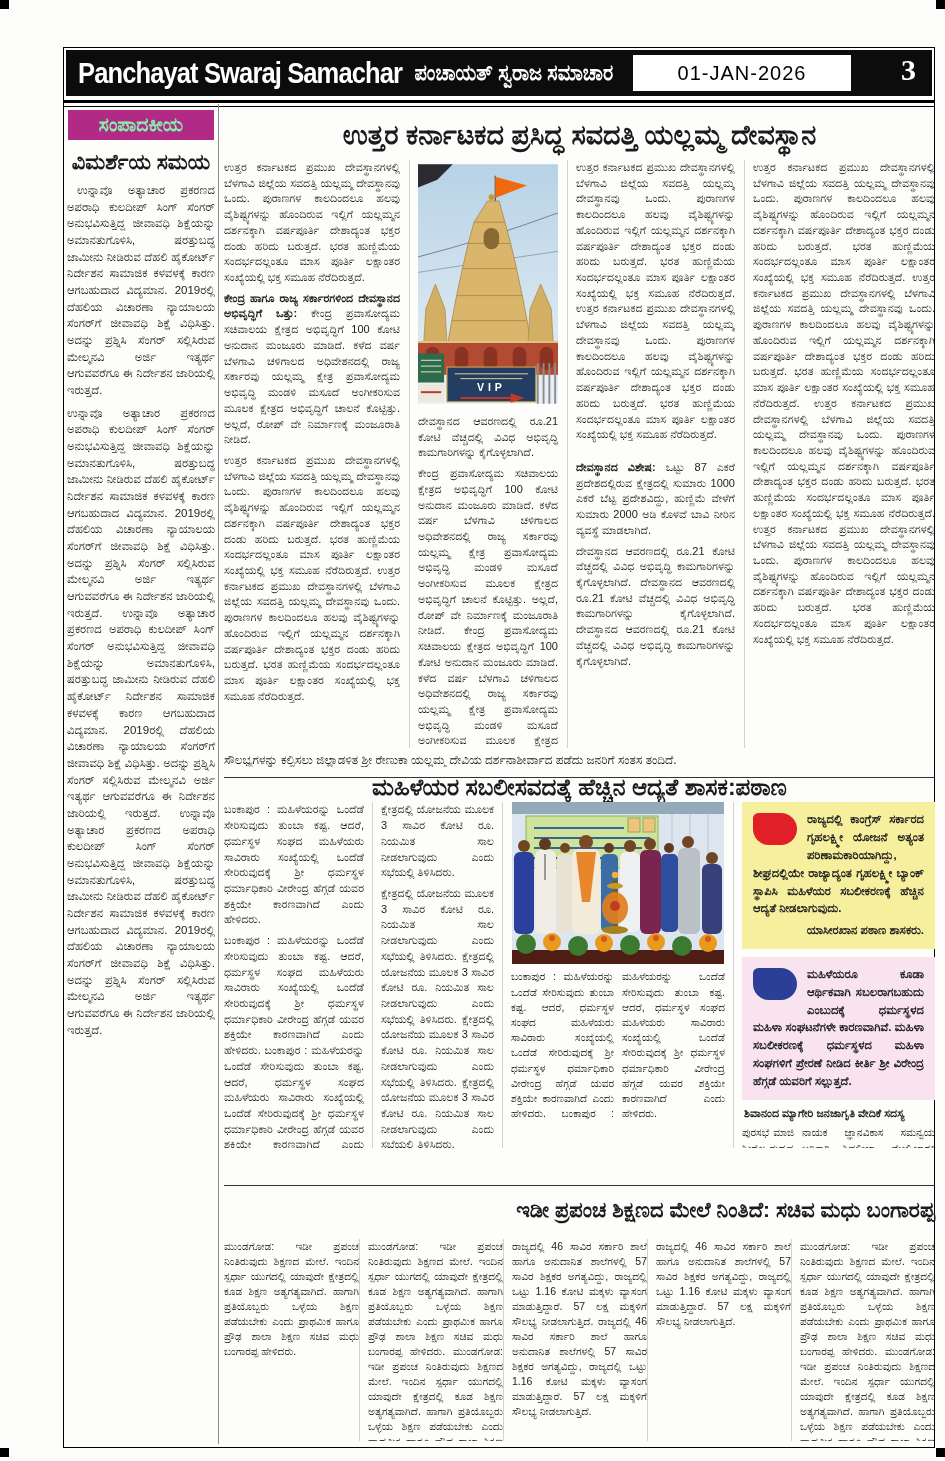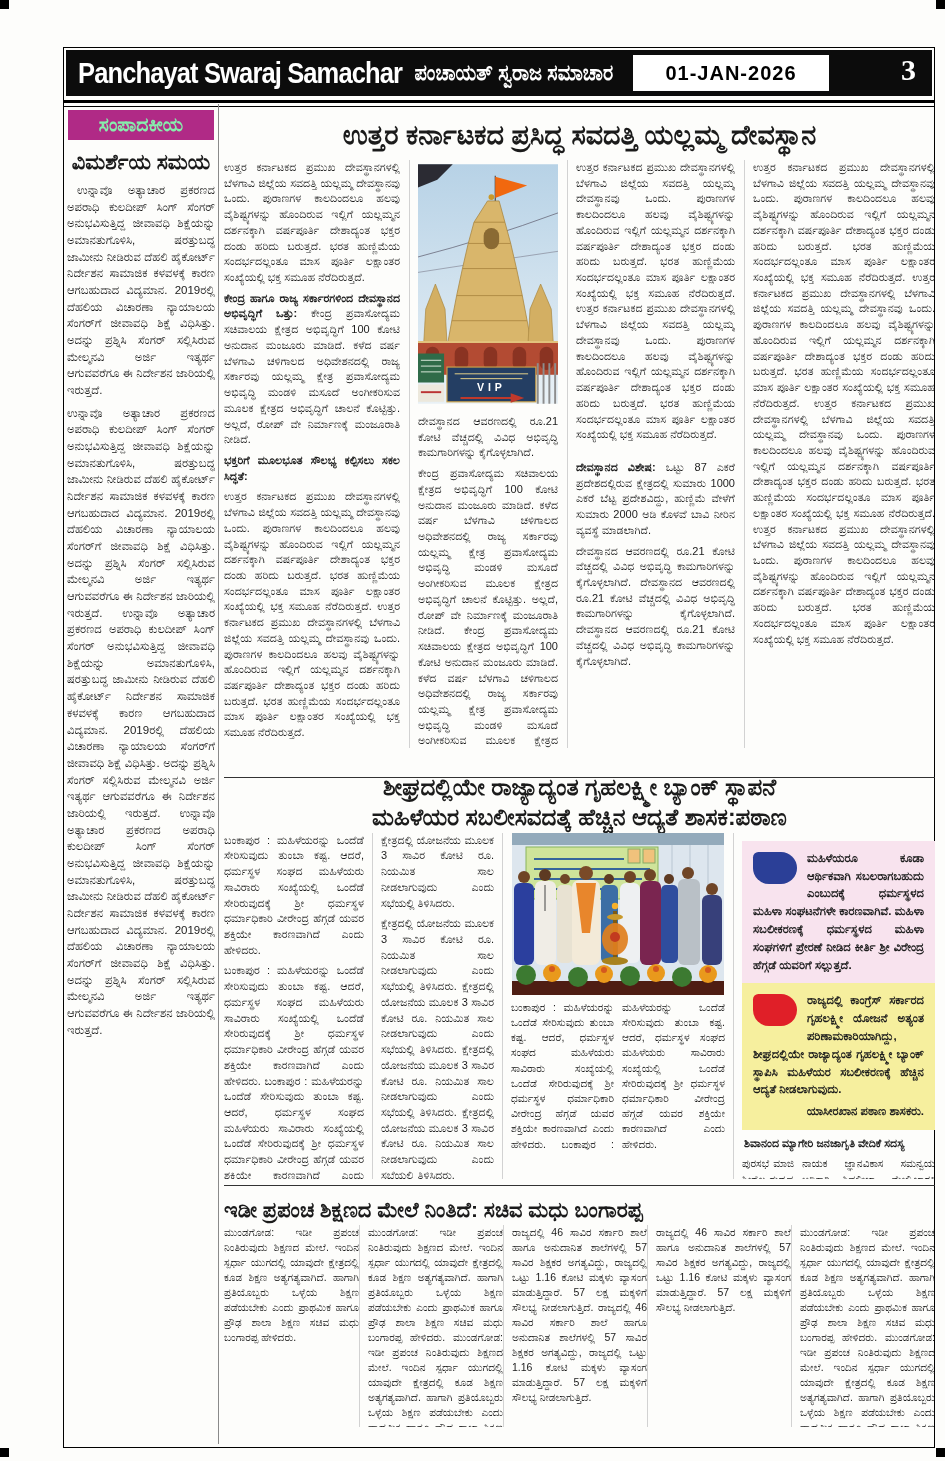--- a/index.html
+++ b/index.html
@@ -7,22 +7,22 @@
         font-family:"Liberation Sans","DejaVu Sans",sans-serif;color:#1b1b1b;}
   .corner{position:absolute;width:9px;height:9px;background:#000;}
   .frame{position:absolute;left:63px;top:47px;width:872px;height:1401px;border:1.5px solid #000;box-sizing:border-box;}
 
   
   .masthead{position:absolute;left:66px;top:50px;width:866px;height:46px;background:#0c0c0c;color:#fff;}
   .titles{position:absolute;left:12px;top:0;height:46px;display:flex;align-items:center;gap:14px;
           transform:scaleX(.88);transform-origin:left center;white-space:nowrap;}
   .mast-en{font-size:29px;font-weight:700;letter-spacing:-1px;}
   .mast-kn{font-size:22px;font-weight:700;}
-  .datebox{position:absolute;left:567px;top:5px;width:196px;height:36px;background:#fff;color:#000;
-           font-weight:700;font-size:20px;letter-spacing:1px;display:flex;align-items:center;justify-content:center;}
+  .datebox{position:absolute;left:567px;top:5px;width:218px;height:36px;background:#fff;color:#000;
+           font-weight:400;font-size:20px;letter-spacing:1px;display:flex;align-items:center;justify-content:center;}
   .pageno{position:absolute;right:16px;top:3px;font-size:30px;font-weight:700;font-family:"Liberation Serif","DejaVu Serif",serif;}
   .double-rule{position:absolute;left:63px;top:100px;width:872px;height:7px;
                border-top:3.5px solid #000;border-bottom:1.5px solid #000;box-sizing:border-box;}
 
   
   .editorial{position:absolute;left:67px;top:110px;width:148px;height:1332px;display:flex;flex-direction:column;}
   .ed-label{background:#b02a86;color:#86efac;font-weight:700;font-size:19px;text-align:center;padding:4px 0;margin:0 1px;}
   .ed-head{font-size:21px;font-weight:700;text-align:center;margin:10px 0 8px;}
   .ed-body{flex:1;overflow:hidden;font-size:11.5px;line-height:1.45;text-align:justify;}
   .ed-body p{margin:0 0 6px;text-indent:10px;}
@@ -59,21 +59,21 @@
   .qmark{float:left;width:44px;height:32px;border-radius:6px 18px 18px 18px;margin:2px 10px 2px 0;}
   .qm-red{background:#e01f28;}
   .qm-blue{background:#2b3f97;}
   .qby{display:block;text-align:right;margin-top:4px;}
   .pink-by{font-weight:700;font-size:11px;margin:6px 2px 4px;}
   .names{flex:1;overflow:hidden;display:flex;gap:8px;font-size:10.5px;line-height:1.5;text-align:justify;}
   .n1{width:52px;overflow:hidden;}.n2{flex:1;overflow:hidden;}
 
   
   .a3{position:absolute;left:224px;top:1194px;width:711px;height:250px;}
-  .a3 h2{font-size:21px;font-weight:700;text-align:left;margin:4px 0 3px;}
+  .a3 h2{font-size:21px;font-weight:700;text-align:right;margin:4px 0 17px;}
   .a3-body{display:flex;height:202px;overflow:hidden;}
   .a3-body .col{flex:1;font-size:10.5px;}
 </style>
 </head>
 <body>
 
 <div class="page">
   <div class="corner" style="left:0;top:0"></div>
   <div class="corner" style="right:0;top:0"></div>
   <div class="corner" style="left:0;bottom:4px"></div>
@@ -99,21 +99,20 @@
     </div>
   </aside>
   <div class="vsep"></div>
 
   <section class="a1">
     <h1>ಉತ್ತರ ಕರ್ನಾಟಕದ ಪ್ರಸಿದ್ಧ ಸವದತ್ತಿ ಯಲ್ಲಮ್ಮ ದೇವಸ್ಥಾನ</h1>
     <div class="a1-body">
       <div class="col c1">
         <p>ಉತ್ತರ ಕರ್ನಾಟಕದ ಪ್ರಮುಖ ದೇವಸ್ಥಾನಗಳಲ್ಲಿ ಬೆಳಗಾವಿ ಜಿಲ್ಲೆಯ ಸವದತ್ತಿ ಯಲ್ಲಮ್ಮ ದೇವಸ್ಥಾನವು ಒಂದು. ಪುರಾಣಗಳ ಕಾಲದಿಂದಲೂ ಹಲವು ವೈಶಿಷ್ಟ್ಯಗಳನ್ನು ಹೊಂದಿರುವ ಇಲ್ಲಿಗೆ ಯಲ್ಲಮ್ಮನ ದರ್ಶನಕ್ಕಾಗಿ ವರ್ಷಪೂರ್ತಿ ದೇಶಾದ್ಯಂತ ಭಕ್ತರ ದಂಡು ಹರಿದು ಬರುತ್ತದೆ. ಭರತ ಹುಣ್ಣಿಮೆಯ ಸಂದರ್ಭದಲ್ಲಂತೂ ಮಾಸ ಪೂರ್ತಿ ಲಕ್ಷಾಂತರ ಸಂಖ್ಯೆಯಲ್ಲಿ ಭಕ್ತ ಸಮೂಹ ನೆರೆದಿರುತ್ತದೆ.</p>
         <p><b>ಕೇಂದ್ರ ಹಾಗೂ ರಾಜ್ಯ ಸರ್ಕಾರಗಳಿಂದ ದೇವಸ್ಥಾನದ ಅಭಿವೃದ್ಧಿಗೆ ಒತ್ತು:</b> <span>ಕೇಂದ್ರ ಪ್ರವಾಸೋದ್ಯಮ ಸಚಿವಾಲಯ ಕ್ಷೇತ್ರದ ಅಭಿವೃದ್ಧಿಗೆ 100 ಕೋಟಿ ಅನುದಾನ ಮಂಜೂರು ಮಾಡಿದೆ. ಕಳೆದ ವರ್ಷ ಬೆಳಗಾವಿ ಚಳಿಗಾಲದ ಅಧಿವೇಶನದಲ್ಲಿ ರಾಜ್ಯ ಸರ್ಕಾರವು ಯಲ್ಲಮ್ಮ ಕ್ಷೇತ್ರ ಪ್ರವಾಸೋದ್ಯಮ ಅಭಿವೃದ್ಧಿ ಮಂಡಳಿ ಮಸೂದೆ ಅಂಗೀಕರಿಸುವ ಮೂಲಕ ಕ್ಷೇತ್ರದ ಅಭಿವೃದ್ಧಿಗೆ ಚಾಲನೆ ಕೊಟ್ಟಿತ್ತು. ಅಲ್ಲದೆ, ರೋಪ್ ವೇ ನಿರ್ಮಾಣಕ್ಕೆ ಮಂಜೂರಾತಿ ನೀಡಿದೆ.</span></p>
-        <p><b>ಭಕ್ತರಿಗೆ ಮೂಲಭೂತ ಸೌಲಭ್ಯ ಕಲ್ಪಿಸಲು ಸಕಲ ಸಿದ್ಧತೆ:</b></p>
         <div class="fill">ಉತ್ತರ ಕರ್ನಾಟಕದ ಪ್ರಮುಖ ದೇವಸ್ಥಾನಗಳಲ್ಲಿ ಬೆಳಗಾವಿ ಜಿಲ್ಲೆಯ ಸವದತ್ತಿ ಯಲ್ಲಮ್ಮ ದೇವಸ್ಥಾನವು ಒಂದು. ಪುರಾಣಗಳ ಕಾಲದಿಂದಲೂ ಹಲವು ವೈಶಿಷ್ಟ್ಯಗಳನ್ನು ಹೊಂದಿರುವ ಇಲ್ಲಿಗೆ ಯಲ್ಲಮ್ಮನ ದರ್ಶನಕ್ಕಾಗಿ ವರ್ಷಪೂರ್ತಿ ದೇಶಾದ್ಯಂತ ಭಕ್ತರ ದಂಡು ಹರಿದು ಬರುತ್ತದೆ. ಭರತ ಹುಣ್ಣಿಮೆಯ ಸಂದರ್ಭದಲ್ಲಂತೂ ಮಾಸ ಪೂರ್ತಿ ಲಕ್ಷಾಂತರ ಸಂಖ್ಯೆಯಲ್ಲಿ ಭಕ್ತ ಸಮೂಹ ನೆರೆದಿರುತ್ತದೆ. ಉತ್ತರ ಕರ್ನಾಟಕದ ಪ್ರಮುಖ ದೇವಸ್ಥಾನಗಳಲ್ಲಿ ಬೆಳಗಾವಿ ಜಿಲ್ಲೆಯ ಸವದತ್ತಿ ಯಲ್ಲಮ್ಮ ದೇವಸ್ಥಾನವು ಒಂದು. ಪುರಾಣಗಳ ಕಾಲದಿಂದಲೂ ಹಲವು ವೈಶಿಷ್ಟ್ಯಗಳನ್ನು ಹೊಂದಿರುವ ಇಲ್ಲಿಗೆ ಯಲ್ಲಮ್ಮನ ದರ್ಶನಕ್ಕಾಗಿ ವರ್ಷಪೂರ್ತಿ ದೇಶಾದ್ಯಂತ ಭಕ್ತರ ದಂಡು ಹರಿದು ಬರುತ್ತದೆ. ಭರತ ಹುಣ್ಣಿಮೆಯ ಸಂದರ್ಭದಲ್ಲಂತೂ ಮಾಸ ಪೂರ್ತಿ ಲಕ್ಷಾಂತರ ಸಂಖ್ಯೆಯಲ್ಲಿ ಭಕ್ತ ಸಮೂಹ ನೆರೆದಿರುತ್ತದೆ.</div>
       </div>
       <div class="col c2">
 
         <svg class="photo-temple" viewBox="0 0 146 248">
           <defs>
             <linearGradient id="sky" x1="0" y1="0" x2="0" y2="1">
               <stop offset="0" stop-color="#b7d2e6"></stop>
                 <stop offset="1" stop-color="#e9f1f6"></stop>
             </linearGradient>
@@ -172,24 +171,24 @@
       </div>
       <div class="col c3">
         <div class="fill fixed" style="height:300px">ಉತ್ತರ ಕರ್ನಾಟಕದ ಪ್ರಮುಖ ದೇವಸ್ಥಾನಗಳಲ್ಲಿ ಬೆಳಗಾವಿ ಜಿಲ್ಲೆಯ ಸವದತ್ತಿ ಯಲ್ಲಮ್ಮ ದೇವಸ್ಥಾನವು ಒಂದು. ಪುರಾಣಗಳ ಕಾಲದಿಂದಲೂ ಹಲವು ವೈಶಿಷ್ಟ್ಯಗಳನ್ನು ಹೊಂದಿರುವ ಇಲ್ಲಿಗೆ ಯಲ್ಲಮ್ಮನ ದರ್ಶನಕ್ಕಾಗಿ ವರ್ಷಪೂರ್ತಿ ದೇಶಾದ್ಯಂತ ಭಕ್ತರ ದಂಡು ಹರಿದು ಬರುತ್ತದೆ. ಭರತ ಹುಣ್ಣಿಮೆಯ ಸಂದರ್ಭದಲ್ಲಂತೂ ಮಾಸ ಪೂರ್ತಿ ಲಕ್ಷಾಂತರ ಸಂಖ್ಯೆಯಲ್ಲಿ ಭಕ್ತ ಸಮೂಹ ನೆರೆದಿರುತ್ತದೆ. ಉತ್ತರ ಕರ್ನಾಟಕದ ಪ್ರಮುಖ ದೇವಸ್ಥಾನಗಳಲ್ಲಿ ಬೆಳಗಾವಿ ಜಿಲ್ಲೆಯ ಸವದತ್ತಿ ಯಲ್ಲಮ್ಮ ದೇವಸ್ಥಾನವು ಒಂದು. ಪುರಾಣಗಳ ಕಾಲದಿಂದಲೂ ಹಲವು ವೈಶಿಷ್ಟ್ಯಗಳನ್ನು ಹೊಂದಿರುವ ಇಲ್ಲಿಗೆ ಯಲ್ಲಮ್ಮನ ದರ್ಶನಕ್ಕಾಗಿ ವರ್ಷಪೂರ್ತಿ ದೇಶಾದ್ಯಂತ ಭಕ್ತರ ದಂಡು ಹರಿದು ಬರುತ್ತದೆ. ಭರತ ಹುಣ್ಣಿಮೆಯ ಸಂದರ್ಭದಲ್ಲಂತೂ ಮಾಸ ಪೂರ್ತಿ ಲಕ್ಷಾಂತರ ಸಂಖ್ಯೆಯಲ್ಲಿ ಭಕ್ತ ಸಮೂಹ ನೆರೆದಿರುತ್ತದೆ.</div>
         <p><b>ದೇವಸ್ಥಾನದ ವಿಶೇಷ:</b> <span>ಒಟ್ಟು 87 ಎಕರೆ ಪ್ರದೇಶದಲ್ಲಿರುವ ಕ್ಷೇತ್ರದಲ್ಲಿ ಸುಮಾರು 1000 ಎಕರೆ ಬೆಟ್ಟ ಪ್ರದೇಶವಿದ್ದು, ಹುಣ್ಣಿಮೆ ವೇಳೆಗೆ ಸುಮಾರು 2000 ಅಡಿ ಕೊಳವೆ ಬಾವಿ ನೀರಿನ ವ್ಯವಸ್ಥೆ ಮಾಡಲಾಗಿದೆ.</span></p>
         <div class="fill">ದೇವಸ್ಥಾನದ ಆವರಣದಲ್ಲಿ ರೂ.21 ಕೋಟಿ ವೆಚ್ಚದಲ್ಲಿ ವಿವಿಧ ಅಭಿವೃದ್ಧಿ ಕಾಮಗಾರಿಗಳನ್ನು ಕೈಗೊಳ್ಳಲಾಗಿದೆ. ದೇವಸ್ಥಾನದ ಆವರಣದಲ್ಲಿ ರೂ.21 ಕೋಟಿ ವೆಚ್ಚದಲ್ಲಿ ವಿವಿಧ ಅಭಿವೃದ್ಧಿ ಕಾಮಗಾರಿಗಳನ್ನು ಕೈಗೊಳ್ಳಲಾಗಿದೆ. ದೇವಸ್ಥಾನದ ಆವರಣದಲ್ಲಿ ರೂ.21 ಕೋಟಿ ವೆಚ್ಚದಲ್ಲಿ ವಿವಿಧ ಅಭಿವೃದ್ಧಿ ಕಾಮಗಾರಿಗಳನ್ನು ಕೈಗೊಳ್ಳಲಾಗಿದೆ.</div>
       </div>
       <div class="col c4">
         <div class="fill">ಉತ್ತರ ಕರ್ನಾಟಕದ ಪ್ರಮುಖ ದೇವಸ್ಥಾನಗಳಲ್ಲಿ ಬೆಳಗಾವಿ ಜಿಲ್ಲೆಯ ಸವದತ್ತಿ ಯಲ್ಲಮ್ಮ ದೇವಸ್ಥಾನವು ಒಂದು. ಪುರಾಣಗಳ ಕಾಲದಿಂದಲೂ ಹಲವು ವೈಶಿಷ್ಟ್ಯಗಳನ್ನು ಹೊಂದಿರುವ ಇಲ್ಲಿಗೆ ಯಲ್ಲಮ್ಮನ ದರ್ಶನಕ್ಕಾಗಿ ವರ್ಷಪೂರ್ತಿ ದೇಶಾದ್ಯಂತ ಭಕ್ತರ ದಂಡು ಹರಿದು ಬರುತ್ತದೆ. ಭರತ ಹುಣ್ಣಿಮೆಯ ಸಂದರ್ಭದಲ್ಲಂತೂ ಮಾಸ ಪೂರ್ತಿ ಲಕ್ಷಾಂತರ ಸಂಖ್ಯೆಯಲ್ಲಿ ಭಕ್ತ ಸಮೂಹ ನೆರೆದಿರುತ್ತದೆ. ಉತ್ತರ ಕರ್ನಾಟಕದ ಪ್ರಮುಖ ದೇವಸ್ಥಾನಗಳಲ್ಲಿ ಬೆಳಗಾವಿ ಜಿಲ್ಲೆಯ ಸವದತ್ತಿ ಯಲ್ಲಮ್ಮ ದೇವಸ್ಥಾನವು ಒಂದು. ಪುರಾಣಗಳ ಕಾಲದಿಂದಲೂ ಹಲವು ವೈಶಿಷ್ಟ್ಯಗಳನ್ನು ಹೊಂದಿರುವ ಇಲ್ಲಿಗೆ ಯಲ್ಲಮ್ಮನ ದರ್ಶನಕ್ಕಾಗಿ ವರ್ಷಪೂರ್ತಿ ದೇಶಾದ್ಯಂತ ಭಕ್ತರ ದಂಡು ಹರಿದು ಬರುತ್ತದೆ. ಭರತ ಹುಣ್ಣಿಮೆಯ ಸಂದರ್ಭದಲ್ಲಂತೂ ಮಾಸ ಪೂರ್ತಿ ಲಕ್ಷಾಂತರ ಸಂಖ್ಯೆಯಲ್ಲಿ ಭಕ್ತ ಸಮೂಹ ನೆರೆದಿರುತ್ತದೆ. ಉತ್ತರ ಕರ್ನಾಟಕದ ಪ್ರಮುಖ ದೇವಸ್ಥಾನಗಳಲ್ಲಿ ಬೆಳಗಾವಿ ಜಿಲ್ಲೆಯ ಸವದತ್ತಿ ಯಲ್ಲಮ್ಮ ದೇವಸ್ಥಾನವು ಒಂದು. ಪುರಾಣಗಳ ಕಾಲದಿಂದಲೂ ಹಲವು ವೈಶಿಷ್ಟ್ಯಗಳನ್ನು ಹೊಂದಿರುವ ಇಲ್ಲಿಗೆ ಯಲ್ಲಮ್ಮನ ದರ್ಶನಕ್ಕಾಗಿ ವರ್ಷಪೂರ್ತಿ ದೇಶಾದ್ಯಂತ ಭಕ್ತರ ದಂಡು ಹರಿದು ಬರುತ್ತದೆ. ಭರತ ಹುಣ್ಣಿಮೆಯ ಸಂದರ್ಭದಲ್ಲಂತೂ ಮಾಸ ಪೂರ್ತಿ ಲಕ್ಷಾಂತರ ಸಂಖ್ಯೆಯಲ್ಲಿ ಭಕ್ತ ಸಮೂಹ ನೆರೆದಿರುತ್ತದೆ. ಉತ್ತರ ಕರ್ನಾಟಕದ ಪ್ರಮುಖ ದೇವಸ್ಥಾನಗಳಲ್ಲಿ ಬೆಳಗಾವಿ ಜಿಲ್ಲೆಯ ಸವದತ್ತಿ ಯಲ್ಲಮ್ಮ ದೇವಸ್ಥಾನವು ಒಂದು. ಪುರಾಣಗಳ ಕಾಲದಿಂದಲೂ ಹಲವು ವೈಶಿಷ್ಟ್ಯಗಳನ್ನು ಹೊಂದಿರುವ ಇಲ್ಲಿಗೆ ಯಲ್ಲಮ್ಮನ ದರ್ಶನಕ್ಕಾಗಿ ವರ್ಷಪೂರ್ತಿ ದೇಶಾದ್ಯಂತ ಭಕ್ತರ ದಂಡು ಹರಿದು ಬರುತ್ತದೆ. ಭರತ ಹುಣ್ಣಿಮೆಯ ಸಂದರ್ಭದಲ್ಲಂತೂ ಮಾಸ ಪೂರ್ತಿ ಲಕ್ಷಾಂತರ ಸಂಖ್ಯೆಯಲ್ಲಿ ಭಕ್ತ ಸಮೂಹ ನೆರೆದಿರುತ್ತದೆ.</div>
       </div>
     </div>
+    <p class="a1-closing">ಸೌಲಭ್ಯಗಳನ್ನು ಕಲ್ಪಿಸಲು ಜಿಲ್ಲಾಡಳಿತ ಶ್ರೀ ರೇಣುಕಾ ಯಲ್ಲಮ್ಮ ದೇವಿಯ ದರ್ಶನಾಶೀರ್ವಾದ ಪಡೆದು ಜನರಿಗೆ ಸಂತಸ ತಂದಿದೆ.</p>
   </section>
 
   <section class="a2">
-    <div class="h">ಶೀಘ್ರದಲ್ಲಿಯೇ ರಾಜ್ಯಾದ್ಯಂತ ಗೃಹಲಕ್ಷ್ಮೀ ಬ್ಯಾಂಕ್ ಸ್ಥಾಪನೆ</div>
     <div class="h">ಮಹಿಳೆಯರ ಸಬಲೀಸವದತ್ಕೆ ಹೆಚ್ಚಿನ ಆದ್ಯತೆ ಶಾಸಕ:ಪಠಾಣ</div>
     <div class="a2-body">
       <div class="col a2c1">
         <p>ಬಂಕಾಪುರ : ಮಹಿಳೆಯರನ್ನು ಒಂದೆಡೆ ಸೇರಿಸುವುದು ತುಂಬಾ ಕಷ್ಟ. ಆದರೆ, ಧರ್ಮಸ್ಥಳ ಸಂಘದ ಮಹಿಳೆಯರು ಸಾವಿರಾರು ಸಂಖ್ಯೆಯಲ್ಲಿ ಒಂದೆಡೆ ಸೇರಿರುವುದಕ್ಕೆ ಶ್ರೀ ಧರ್ಮಸ್ಥಳ ಧರ್ಮಾಧಿಕಾರಿ ವೀರೇಂದ್ರ ಹೆಗ್ಗಡೆ ಯವರ ಶಕ್ತಿಯೇ ಕಾರಣವಾಗಿದೆ ಎಂದು ಹೇಳಿದರು.</p>
         <div class="fill">ಬಂಕಾಪುರ : ಮಹಿಳೆಯರನ್ನು ಒಂದೆಡೆ ಸೇರಿಸುವುದು ತುಂಬಾ ಕಷ್ಟ. ಆದರೆ, ಧರ್ಮಸ್ಥಳ ಸಂಘದ ಮಹಿಳೆಯರು ಸಾವಿರಾರು ಸಂಖ್ಯೆಯಲ್ಲಿ ಒಂದೆಡೆ ಸೇರಿರುವುದಕ್ಕೆ ಶ್ರೀ ಧರ್ಮಸ್ಥಳ ಧರ್ಮಾಧಿಕಾರಿ ವೀರೇಂದ್ರ ಹೆಗ್ಗಡೆ ಯವರ ಶಕ್ತಿಯೇ ಕಾರಣವಾಗಿದೆ ಎಂದು ಹೇಳಿದರು. ಬಂಕಾಪುರ : ಮಹಿಳೆಯರನ್ನು ಒಂದೆಡೆ ಸೇರಿಸುವುದು ತುಂಬಾ ಕಷ್ಟ. ಆದರೆ, ಧರ್ಮಸ್ಥಳ ಸಂಘದ ಮಹಿಳೆಯರು ಸಾವಿರಾರು ಸಂಖ್ಯೆಯಲ್ಲಿ ಒಂದೆಡೆ ಸೇರಿರುವುದಕ್ಕೆ ಶ್ರೀ ಧರ್ಮಸ್ಥಳ ಧರ್ಮಾಧಿಕಾರಿ ವೀರೇಂದ್ರ ಹೆಗ್ಗಡೆ ಯವರ ಶಕ್ತಿಯೇ ಕಾರಣವಾಗಿದೆ ಎಂದು ಹೇಳಿದರು.</div>
       </div>
       <div class="col a2c2">
         <p>ಕ್ಷೇತ್ರದಲ್ಲಿ ಯೋಜನೆಯ ಮೂಲಕ 3 ಸಾವಿರ ಕೋಟಿ ರೂ. ನಿಯಮಿತ ಸಾಲ ನೀಡಲಾಗುವುದು ಎಂದು ಸಭೆಯಲ್ಲಿ ತಿಳಿಸಿದರು.</p>
         <div class="fill">ಕ್ಷೇತ್ರದಲ್ಲಿ ಯೋಜನೆಯ ಮೂಲಕ 3 ಸಾವಿರ ಕೋಟಿ ರೂ. ನಿಯಮಿತ ಸಾಲ ನೀಡಲಾಗುವುದು ಎಂದು ಸಭೆಯಲ್ಲಿ ತಿಳಿಸಿದರು. ಕ್ಷೇತ್ರದಲ್ಲಿ ಯೋಜನೆಯ ಮೂಲಕ 3 ಸಾವಿರ ಕೋಟಿ ರೂ. ನಿಯಮಿತ ಸಾಲ ನೀಡಲಾಗುವುದು ಎಂದು ಸಭೆಯಲ್ಲಿ ತಿಳಿಸಿದರು. ಕ್ಷೇತ್ರದಲ್ಲಿ ಯೋಜನೆಯ ಮೂಲಕ 3 ಸಾವಿರ ಕೋಟಿ ರೂ. ನಿಯಮಿತ ಸಾಲ ನೀಡಲಾಗುವುದು ಎಂದು ಸಭೆಯಲ್ಲಿ ತಿಳಿಸಿದರು. ಕ್ಷೇತ್ರದಲ್ಲಿ ಯೋಜನೆಯ ಮೂಲಕ 3 ಸಾವಿರ ಕೋಟಿ ರೂ. ನಿಯಮಿತ ಸಾಲ ನೀಡಲಾಗುವುದು ಎಂದು ಸಭೆಯಲ್ಲಿ ತಿಳಿಸಿದರು.</div>
       </div>
@@ -263,28 +262,28 @@
                 <circle cx="40" cy="136" r="3"></circle>
                 <circle cx="92" cy="137" r="3"></circle>
                 <circle cx="144" cy="136" r="3"></circle>
                 <circle cx="196" cy="137" r="3"></circle>
               </g>
           </g>
         </svg>
         <div class="below-photo">ಬಂಕಾಪುರ : ಮಹಿಳೆಯರನ್ನು ಒಂದೆಡೆ ಸೇರಿಸುವುದು ತುಂಬಾ ಕಷ್ಟ. ಆದರೆ, ಧರ್ಮಸ್ಥಳ ಸಂಘದ ಮಹಿಳೆಯರು ಸಾವಿರಾರು ಸಂಖ್ಯೆಯಲ್ಲಿ ಒಂದೆಡೆ ಸೇರಿರುವುದಕ್ಕೆ ಶ್ರೀ ಧರ್ಮಸ್ಥಳ ಧರ್ಮಾಧಿಕಾರಿ ವೀರೇಂದ್ರ ಹೆಗ್ಗಡೆ ಯವರ ಶಕ್ತಿಯೇ ಕಾರಣವಾಗಿದೆ ಎಂದು ಹೇಳಿದರು. ಬಂಕಾಪುರ : ಮಹಿಳೆಯರನ್ನು ಒಂದೆಡೆ ಸೇರಿಸುವುದು ತುಂಬಾ ಕಷ್ಟ. ಆದರೆ, ಧರ್ಮಸ್ಥಳ ಸಂಘದ ಮಹಿಳೆಯರು ಸಾವಿರಾರು ಸಂಖ್ಯೆಯಲ್ಲಿ ಒಂದೆಡೆ ಸೇರಿರುವುದಕ್ಕೆ ಶ್ರೀ ಧರ್ಮಸ್ಥಳ ಧರ್ಮಾಧಿಕಾರಿ ವೀರೇಂದ್ರ ಹೆಗ್ಗಡೆ ಯವರ ಶಕ್ತಿಯೇ ಕಾರಣವಾಗಿದೆ ಎಂದು ಹೇಳಿದರು.</div>
       </div>
       <div class="col a2right">
-        <div class="qbox qp">
-          <span class="qmark qm-blue"></span>
-          <span>ಮಹಿಳೆಯರೂ ಕೂಡಾ ಆರ್ಥಿಕವಾಗಿ ಸಬಲರಾಗಬಹುದು ಎಂಬುದಕ್ಕೆ ಧರ್ಮಸ್ಥಳದ ಮಹಿಳಾ ಸಂಘಟನೆಗಳೇ ಕಾರಣವಾಗಿವೆ. ಮಹಿಳಾ ಸಬಲೀಕರಣಕ್ಕೆ ಧರ್ಮಸ್ಥಳದ ಮಹಿಳಾ ಸಂಘಗಳಿಗೆ ಪ್ರೇರಣೆ ನೀಡಿದ ಕೀರ್ತಿ ಶ್ರೀ ವಿರೇಂದ್ರ ಹೆಗ್ಗಡೆ ಯವರಿಗೆ ಸಲ್ಲುತ್ತದೆ.</span>
-        </div>
         <div class="qbox qy">
           <span class="qmark qm-red"></span>
           <span>ರಾಜ್ಯದಲ್ಲಿ ಕಾಂಗ್ರೆಸ್ ಸರ್ಕಾರದ ಗೃಹಲಕ್ಷ್ಮೀ ಯೋಜನೆ ಅತ್ಯಂತ ಪರಿಣಾಮಕಾರಿಯಾಗಿದ್ದು, ಶೀಘ್ರದಲ್ಲಿಯೇ ರಾಜ್ಯಾದ್ಯಂತ ಗೃಹಲಕ್ಷ್ಮೀ ಬ್ಯಾಂಕ್ ಸ್ಥಾಪಿಸಿ ಮಹಿಳೆಯರ ಸಬಲೀಕರಣಕ್ಕೆ ಹೆಚ್ಚಿನ ಆದ್ಯತೆ ನೀಡಲಾಗುವುದು.</span>
           <span class="qby">ಯಾಸೀರಖಾನ ಪಠಾಣ ಶಾಸಕರು.</span>
+        </div>
+        <div class="qbox qp">
+          <span class="qmark qm-blue"></span>
+          <span>ಮಹಿಳೆಯರೂ ಕೂಡಾ ಆರ್ಥಿಕವಾಗಿ ಸಬಲರಾಗಬಹುದು ಎಂಬುದಕ್ಕೆ ಧರ್ಮಸ್ಥಳದ ಮಹಿಳಾ ಸಂಘಟನೆಗಳೇ ಕಾರಣವಾಗಿವೆ. ಮಹಿಳಾ ಸಬಲೀಕರಣಕ್ಕೆ ಧರ್ಮಸ್ಥಳದ ಮಹಿಳಾ ಸಂಘಗಳಿಗೆ ಪ್ರೇರಣೆ ನೀಡಿದ ಕೀರ್ತಿ ಶ್ರೀ ವಿರೇಂದ್ರ ಹೆಗ್ಗಡೆ ಯವರಿಗೆ ಸಲ್ಲುತ್ತದೆ.</span>
         </div>
         <div class="pink-by">ಶಿವಾನಂದ ಮ್ಯಾಗೇರಿ ಜನಜಾಗೃತಿ ವೇದಿಕೆ ಸದಸ್ಯ</div>
         <div class="names">
           <div class="n1">ಪುರಸಭೆ ಮಾಜಿ ಶ್ರೀಶೈಲ ಗುಡ್ಡಪ್ಪ ಕುರಿ, ಶೇಖರ</div>
           <div class="n2">ನಾಯಕ ಜ್ಞಾನವಿಕಾಸ ಸಮನ್ವಯ ಅಧಿಕಾರಿ ಶಿವಲೀಲಾ, ಮೇಲ್ವಿಚಾರಕಿ ಸುಮಂಗಲಾ, ಸೇವಾ ಪ್ರತಿನಿಧಿ ಸುಮಂಗಲಾ ಗೌರಿಮಠ, ರಜಿಯಾ, ರವಿ ಸೇರಿದಂತೆ ಶಿಗ್ಗಾವಿ ಸವಣೂರ ತಾಲೂಕಿನ ಸೇವಾಪ್ರತಿನಿಧಿಗಳು ಉಪಸ್ಥಿತರಿದ್ದರು.</div>
         </div>
       </div>
     </div>
   </section>
 

